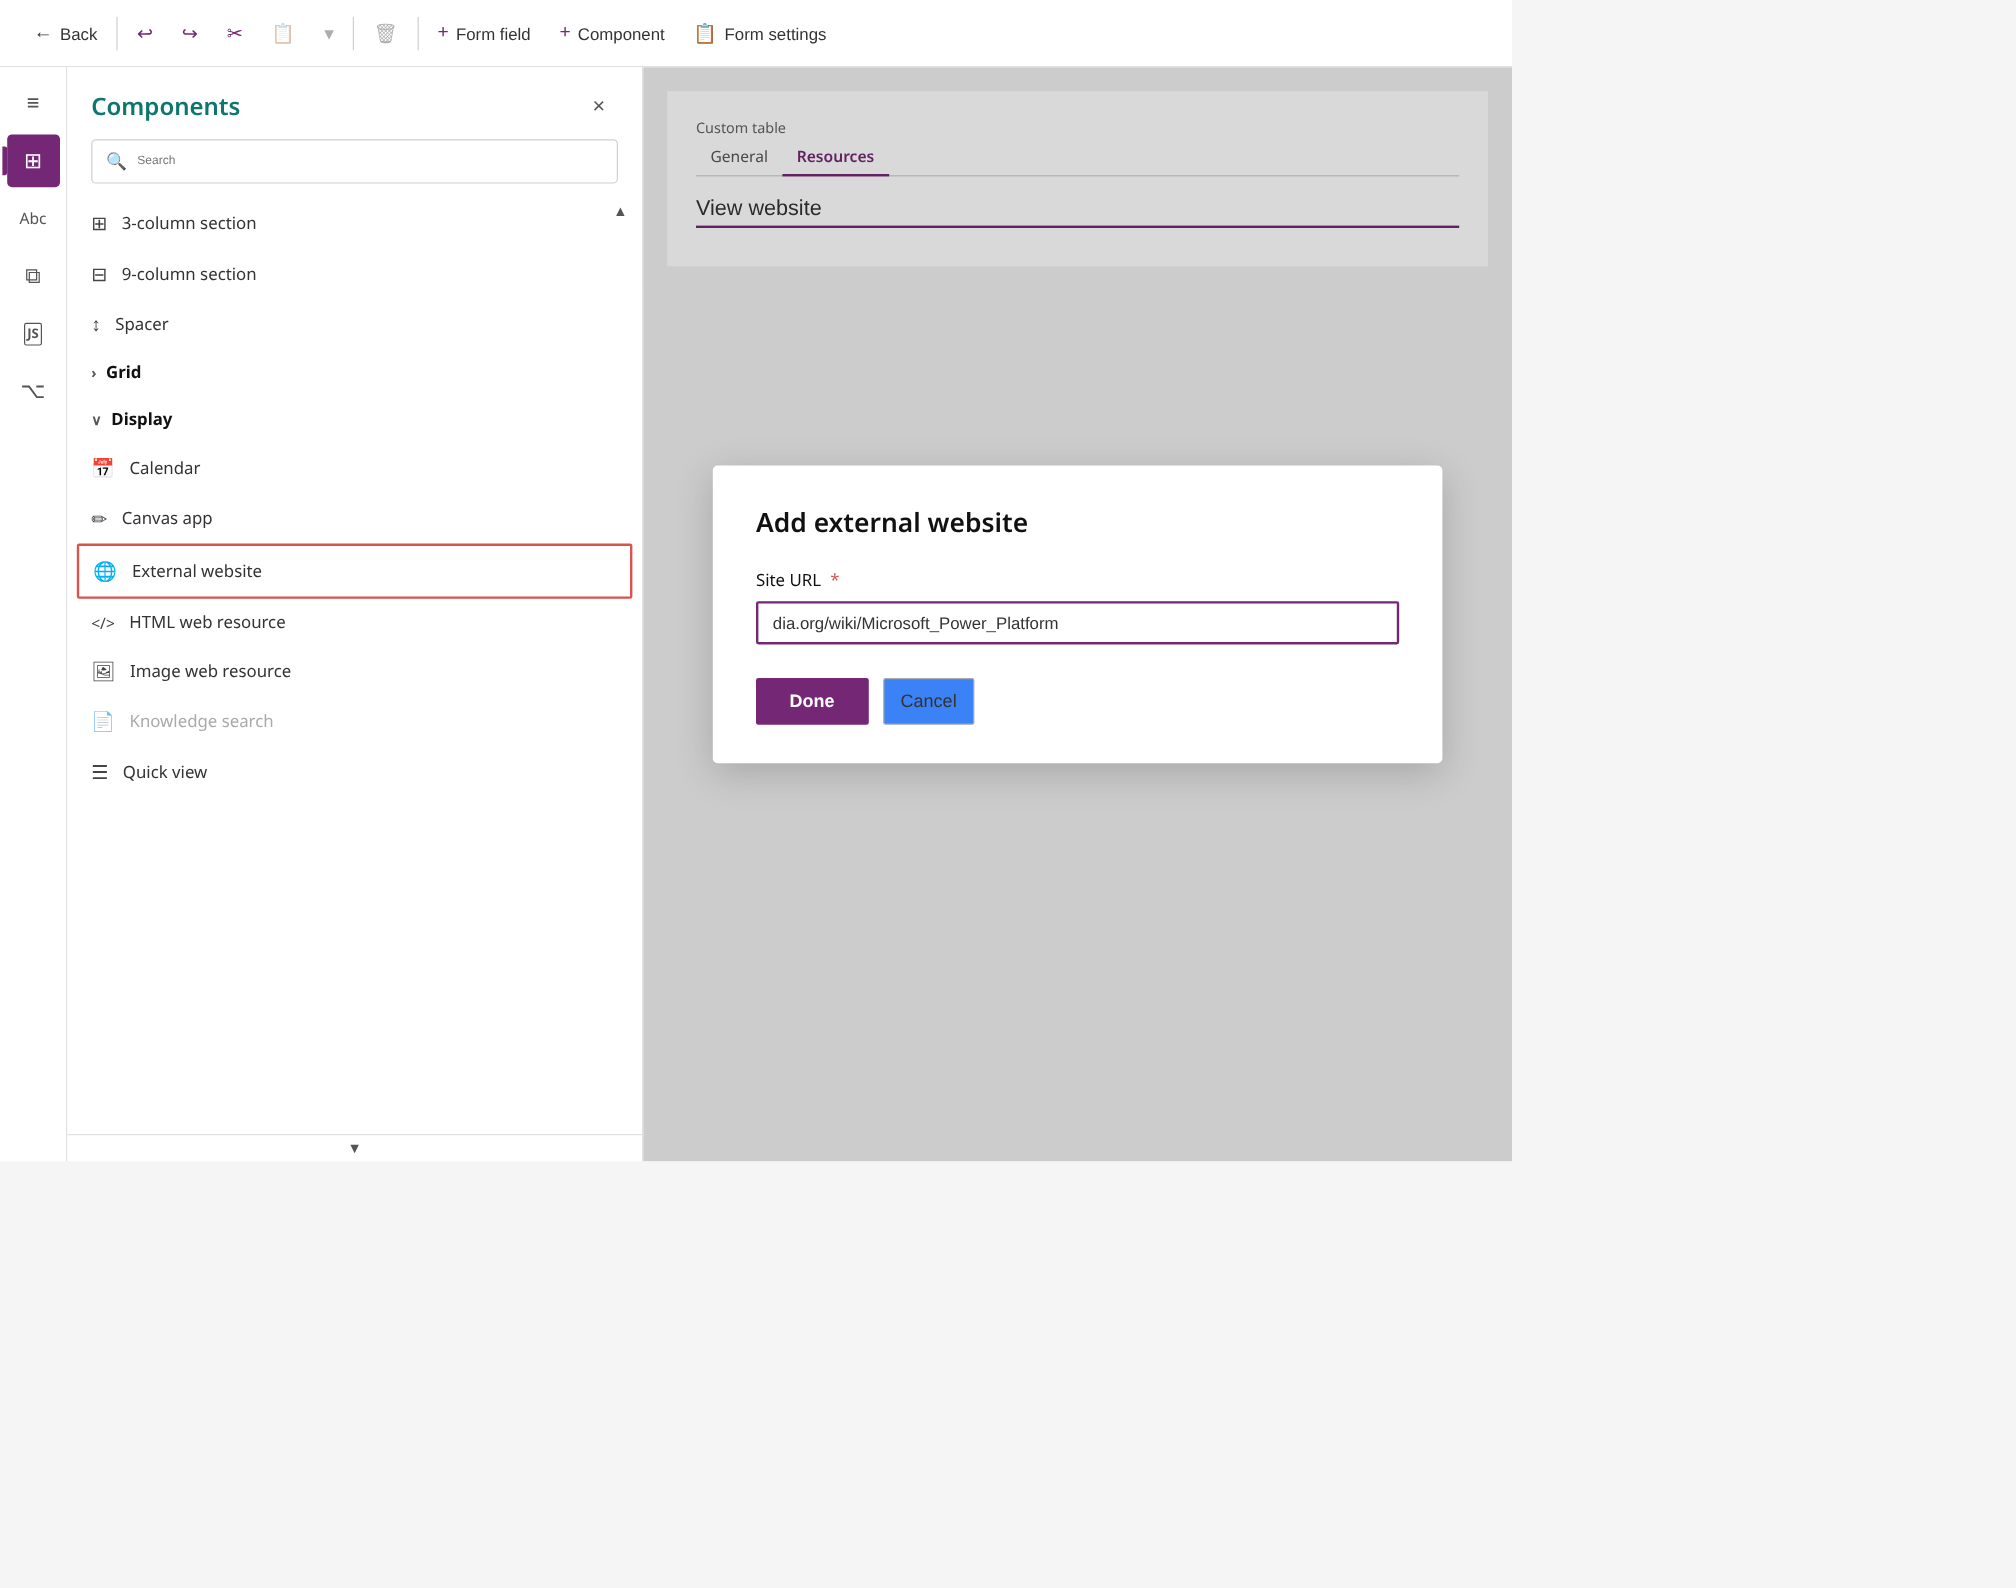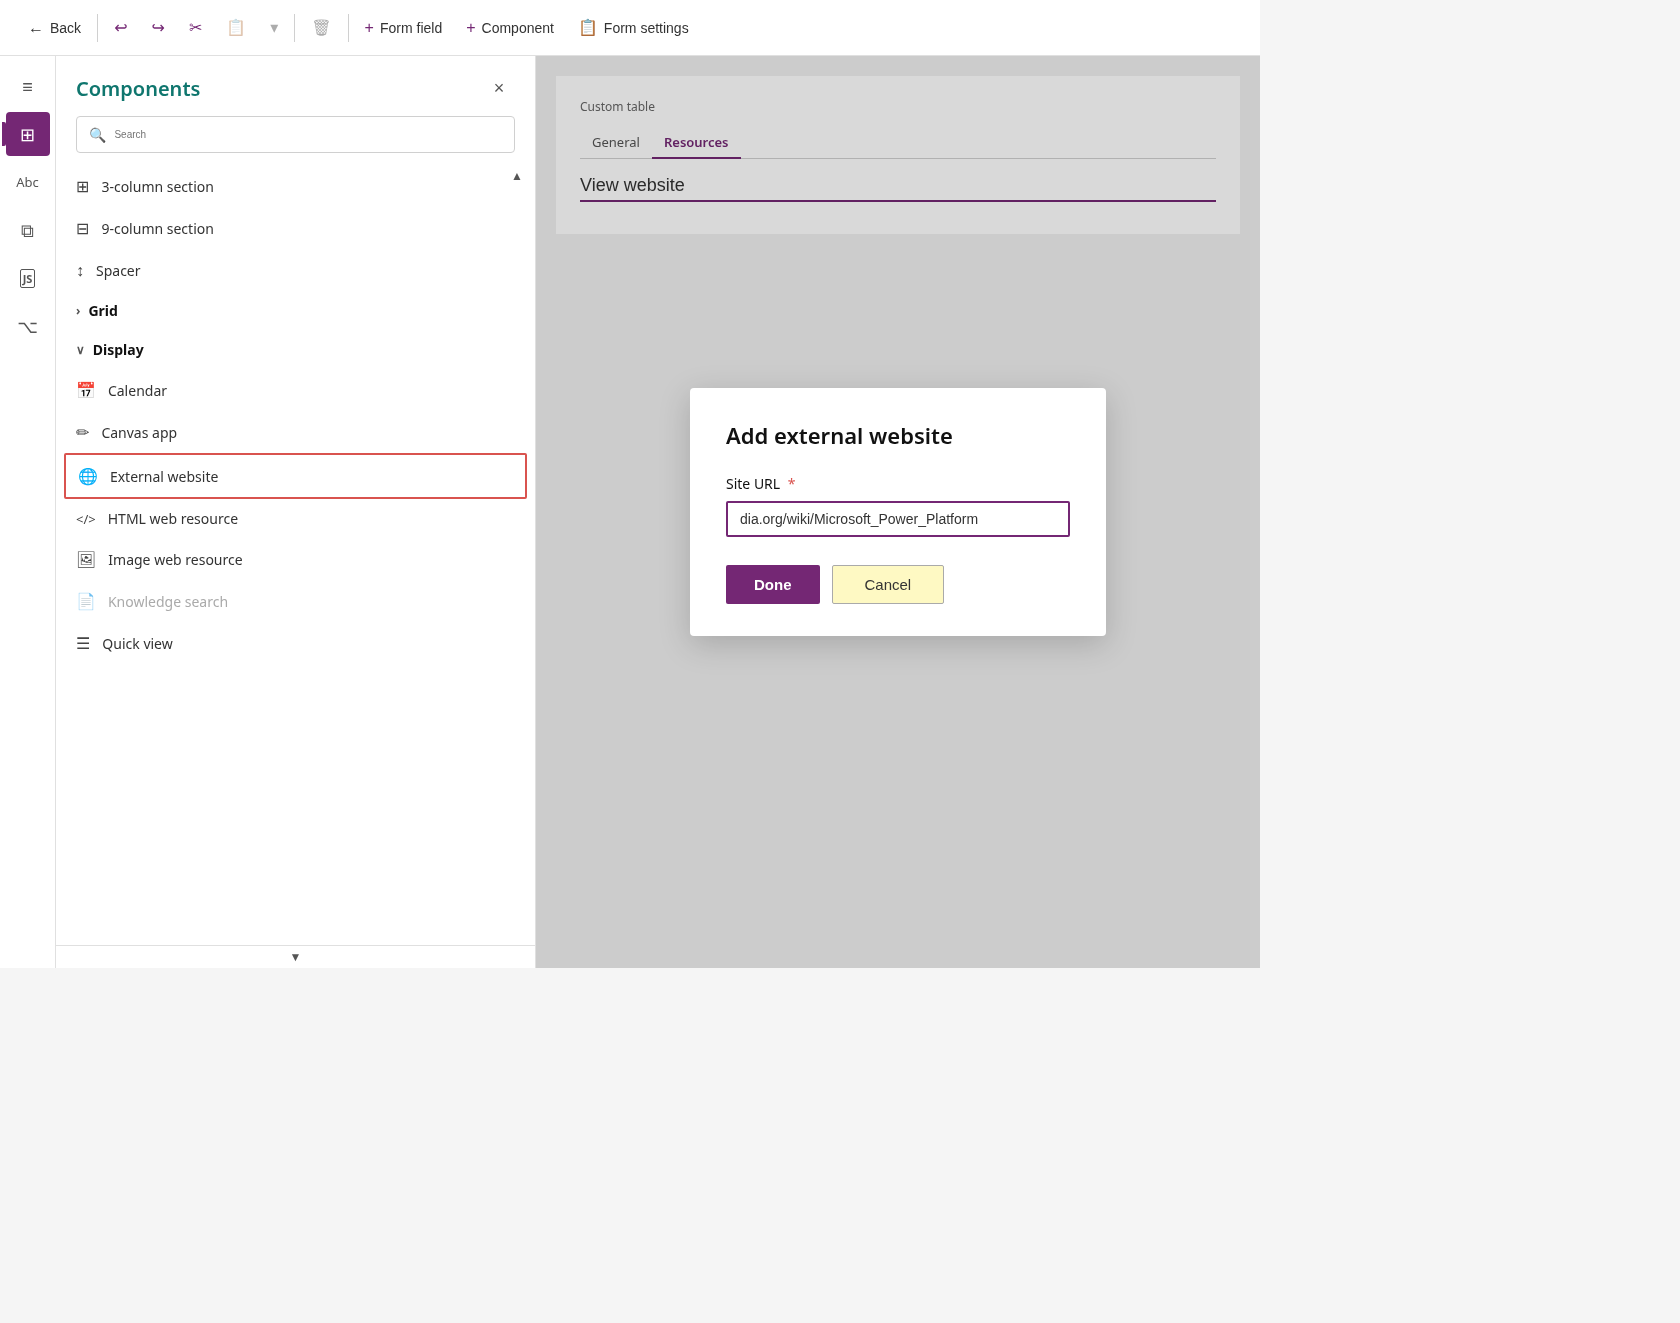--- a/index.html
+++ b/index.html
@@ -162,21 +162,21 @@
     }
     .form-card {
       background: #fff;
       padding: 20px 24px;
       max-width: 700px;
     }
     .form-title { font-size: 16px; font-weight: 600; color: #111; }
     .form-subtitle { font-size: 12px; color: #666; margin-top: 2px; }
     .form-tabs {
       display: flex; gap: 0;
-      margin-top: 12px;
+      margin-top: 0;
       border-bottom: 1px solid #d0d0d0;
     }
     .form-tab {
       padding: 6px 12px;
       font-size: 13px; color: #555;
       cursor: pointer;
       border-bottom: 2px solid transparent;
       margin-bottom: -1px;
     }
     .form-tab.active {
@@ -203,21 +203,21 @@
       background: rgba(0,0,0,0.15);
       display: flex;
       align-items: center;
       justify-content: center;
       z-index: 100;
     }
     .modal-box {
       background: #fff;
       border-radius: 4px;
       padding: 32px 36px;
-      width: 416px;
+      width: 608px;
       box-shadow: 0 8px 32px rgba(0,0,0,0.18);
     }
     .modal-title {
       font-size: 22px; font-weight: 600; color: #111;
       margin-bottom: 24px;
     }
     .modal-label {
       font-size: 14px; color: #111;
       margin-bottom: 8px;
     }
@@ -235,23 +235,23 @@
       display: flex; gap: 12px;
     }
     .btn-done {
       background: #742774; color: #fff;
       border: none; border-radius: 2px;
       padding: 10px 28px;
       font-size: 15px; font-weight: 600;
       cursor: pointer;
     }
     .btn-cancel {
-      background: #fef9c3; color: #333;
+      background: #3b82f6; color: #333;
       border: 1px solid #aaa; border-radius: 2px;
-      padding: 10px 32px;
+      padding: 10px 14px;
       font-size: 15px;
       cursor: pointer;
     }
 
     
     .components-list::-webkit-scrollbar { width: 8px; }
     .components-list::-webkit-scrollbar-track { background: #f0f0f0; }
     .components-list::-webkit-scrollbar-thumb { background: #bbb; border-radius: 4px; }
 
     

